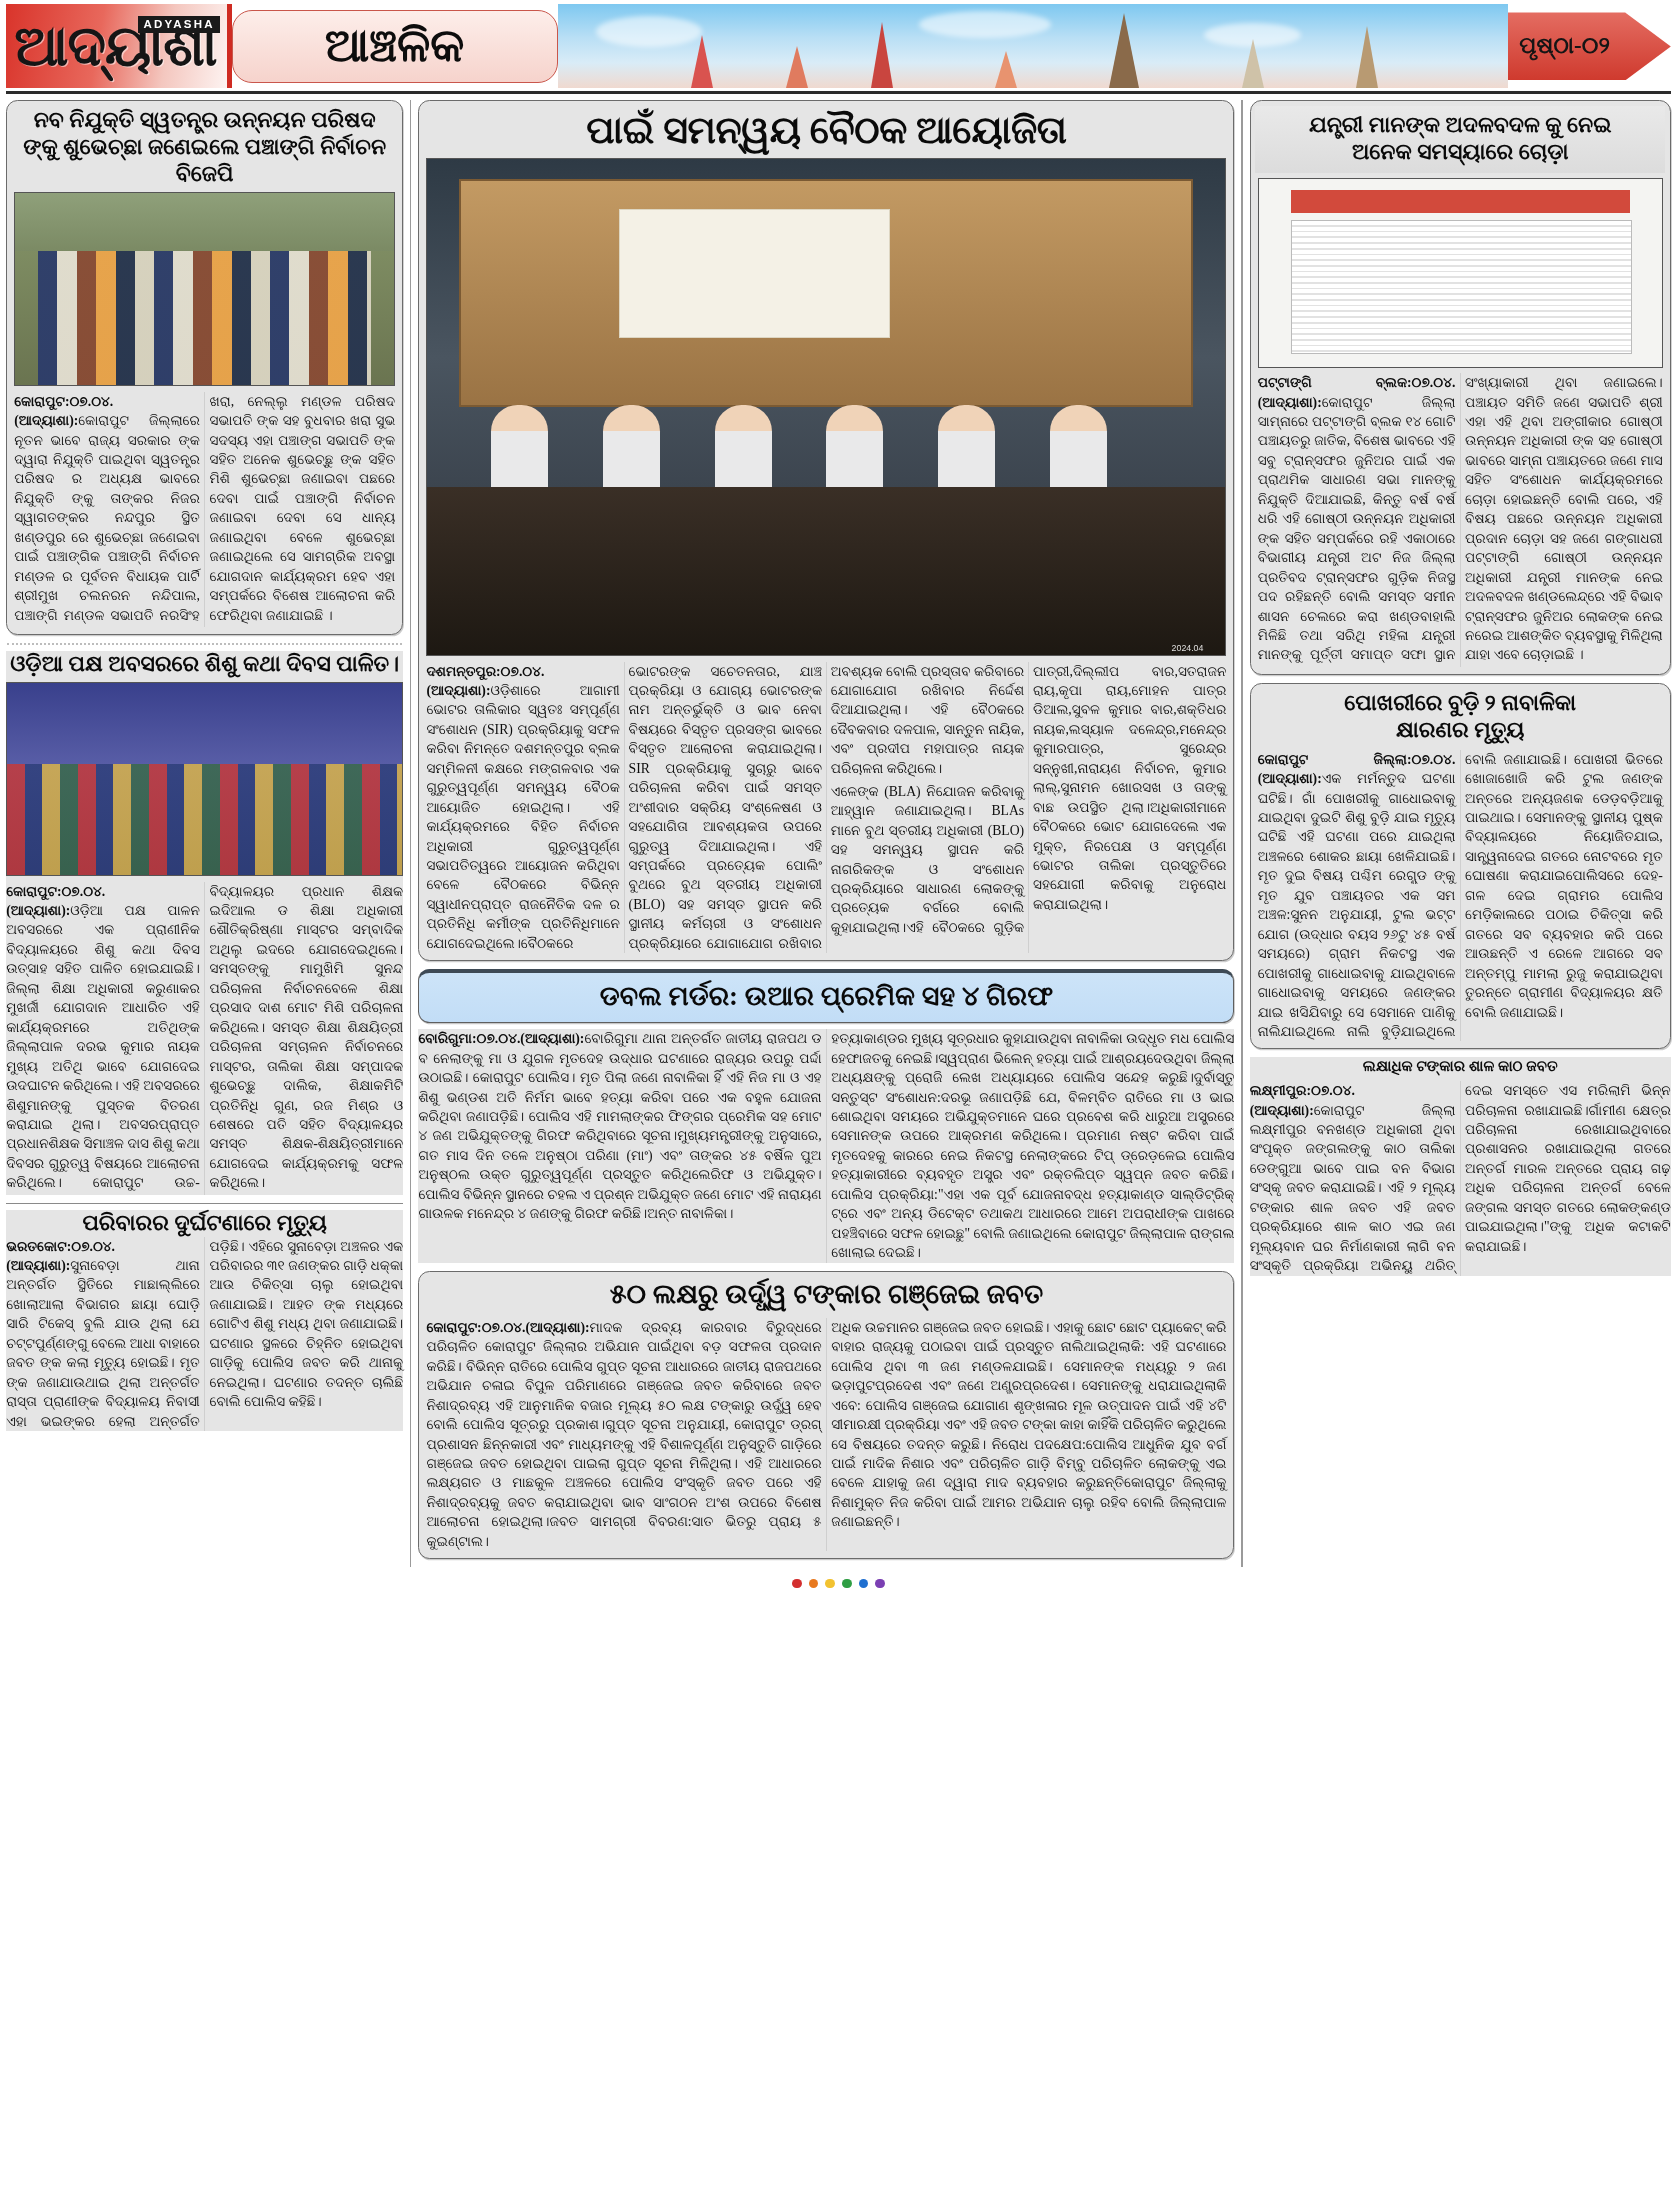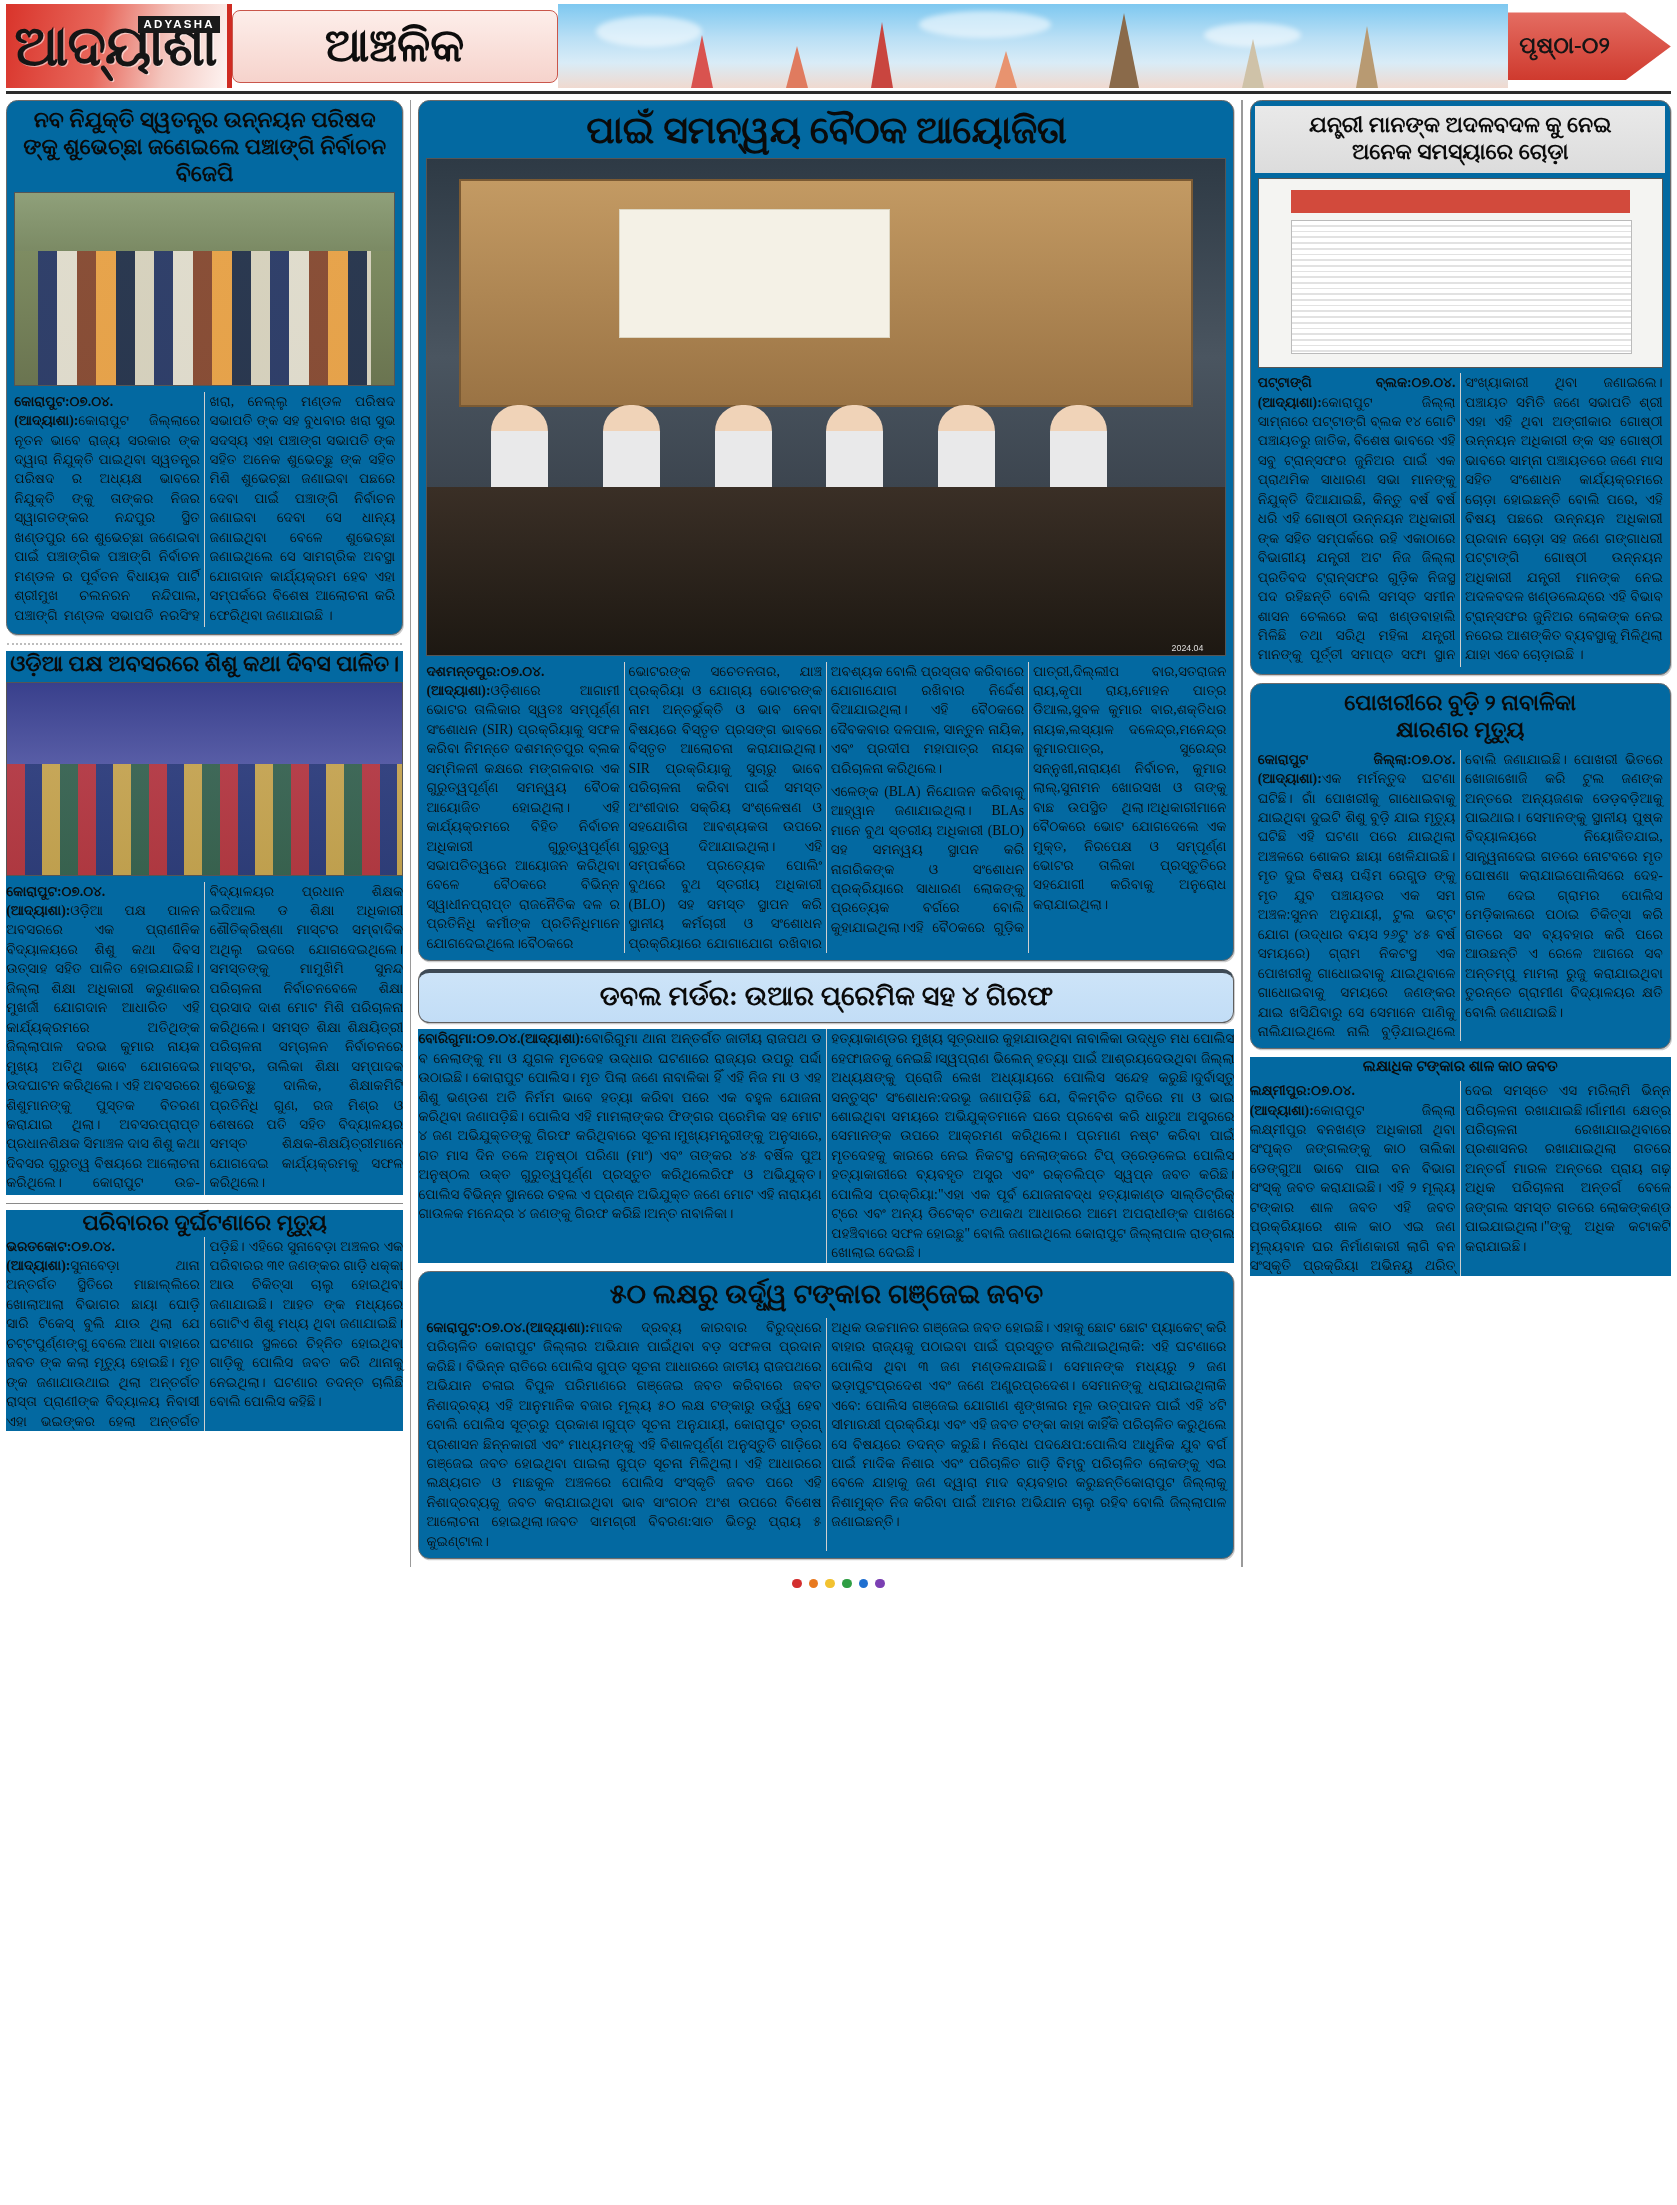--- a/index.html
+++ b/index.html
@@ -69,21 +69,21 @@
     font-family: "Liberation Serif", serif;
     font-size: 26.5px;
     font-weight: 700;
     color: #111;
     white-space: nowrap;
   }
   .section-badge {
     flex: 0 0 326px;
     background: linear-gradient(180deg,#fdeeea,#f6d3cc);
     border: 1.8px solid #c9564b;
-    border-radius: 8px;
+    border-radius: 20px;
     margin: 5.3px 0;
     display: flex;
     align-items: center;
     justify-content: center;
   }
   .section-badge-text {
     font-family: "Liberation Serif", serif;
     font-size: 46px;
     font-weight: 700;
     color: #0d0d0d;
@@ -151,21 +151,21 @@
   .vrule {
     width: 1.3px;
     background: #9a9a9a;
     align-self: stretch;
   }
 
   
   .card {
     border: 1.3px solid #6b6b6b;
     border-radius: 11.5px;
-    background: #0369a1;
+    background: #e5e5e5;
     padding: 6.2px 7px 7px 7px;
     margin-bottom: 8px;
     box-shadow: 0.9px 1.3px 0 rgba(0,0,0,.20);
   }
   .card.flat { border-radius: 0; border: none; box-shadow: none; padding: 0; }
 
   .hl {
     font-family: "Liberation Serif", serif;
     font-weight: 700;
     color: #0a0a0a;

